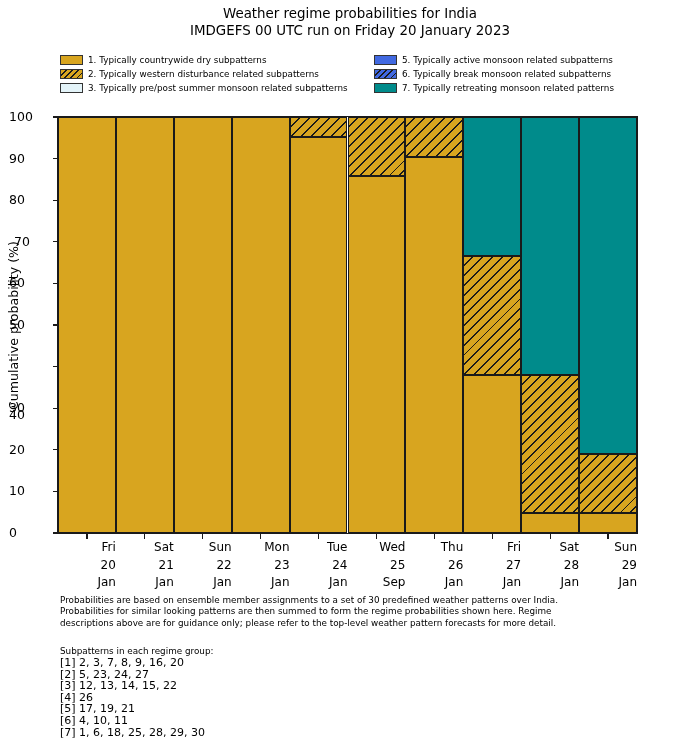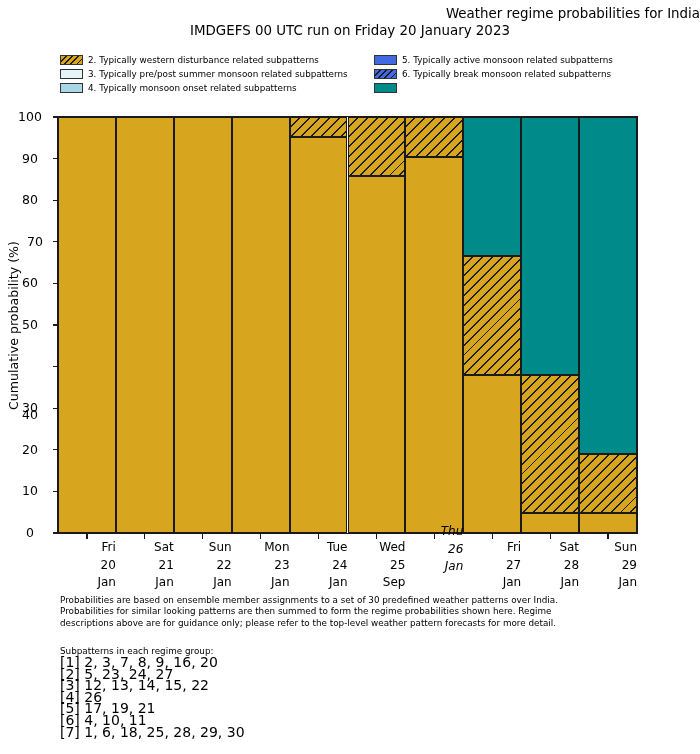--- a/index.html
+++ b/index.html
@@ -1,71 +1,72 @@
 <!DOCTYPE html>
 <html><head>
 <meta charset="utf-8">
 <style>
   html,body{margin:0;padding:0;background:#fff;}
   .canvas{position:relative;width:700px;height:754px;background:#ffffff;overflow:hidden;
           font-family:"DejaVu Sans","Liberation Sans",sans-serif;color:#000;}
-  .title{position:absolute;top:6px;left:0;width:700px;text-align:right;font-size:13.4px;}
+  .title{position:absolute;top:6px;left:0;width:700px;text-align:center;font-size:13.4px;}
   .subtitle{position:absolute;top:23px;left:0;width:700px;text-align:center;font-size:13.4px;}
   .legend{position:absolute;display:flex;flex-direction:column;}
   .legend-left{left:60px;top:55px;}
   .legend-right{left:374px;top:55px;}
   .lrow{display:flex;align-items:center;height:10px;margin-bottom:4px;white-space:nowrap;}
   .sw{display:inline-block;width:21px;height:8px;border:1px solid #333;margin-right:5px;flex:0 0 auto;}
   .sw.hatch{background-image:repeating-linear-gradient(135deg,transparent 0 3.2px,#1a1a1a 3.2px 4.4px);}
   .ltext{font-size:8.8px;line-height:10px;}
   .ylabel{position:absolute;left:-117px;top:318px;width:260px;text-align:center;
           font-size:12.6px;transform:rotate(-90deg);transform-origin:center center;}
   .plot{position:absolute;left:58px;top:117px;width:579px;height:416px;outline:1.2px solid #1a1a1a;background:#fff;}
   .seg{position:absolute;box-sizing:border-box;border:1px solid #1a1a1a;}
   .seg.hatch{background-image:repeating-linear-gradient(135deg,transparent 0 5.6px,#1a1a1a 5.6px 7px);}
-  .ytick-label{position:absolute;width:42px;text-align:center;font-size:12.5px;line-height:12px;}
+  .ytick-label{position:absolute;width:42px;text-align:left;font-size:12.5px;line-height:12px;}
   .ytick-mark{position:absolute;width:5px;height:1.2px;background:#1a1a1a;}
   .xtick-mark{position:absolute;width:1.2px;height:4.5px;background:#1a1a1a;}
   .xtick-label{position:absolute;text-align:right;font-size:12px;line-height:17.5px;white-space:pre-line;}
   .footer{position:absolute;left:60px;top:595px;width:585px;font-size:8.8px;line-height:11.3px;white-space:pre-line;}
   .subhead{position:absolute;left:60px;top:646px;font-size:8.8px;line-height:11.6px;}
-  .sublist{position:absolute;left:60px;top:657px;font-size:14px;line-height:11.6px;white-space:pre-line;}
+  .sublist{position:absolute;left:60px;top:657px;font-size:11px;line-height:11.6px;white-space:pre-line;}
 </style>
 </head>
 <body>
 
 <div class="canvas">
   <div class="title">Weather regime probabilities for India</div>
   <div class="subtitle">IMDGEFS 00 UTC run on Friday 20 January 2023</div>
 
   <div class="legend legend-left" id="legend-left">
       <div class="lrow">
+        <span class="sw" style="background-color: rgb(216, 165, 31);"></span>
+        <span class="ltext">1. Typically countrywide dry subpatterns</span>
+      </div>
+      <div class="lrow">
         <span class="sw hatch" style="background-color: rgb(216, 165, 31);"></span>
         <span class="ltext">2. Typically western disturbance related subpatterns</span>
       </div>
       <div class="lrow">
         <span class="sw" style="background-color: rgb(228, 244, 249);"></span>
         <span class="ltext">3. Typically pre/post summer monsoon related subpatterns</span>
-      </div>
-      <div class="lrow">
-        <span class="sw" style="background-color: rgb(169, 215, 232);"></span>
-        <span class="ltext">4. Typically monsoon onset related subpatterns</span>
       </div>
     </div>
   <div class="legend legend-right" id="legend-right">
       <div class="lrow">
         <span class="sw" style="background-color: rgb(65, 105, 225);"></span>
         <span class="ltext">5. Typically active monsoon related subpatterns</span>
       </div>
       <div class="lrow">
         <span class="sw hatch" style="background-color: rgb(65, 105, 225);"></span>
         <span class="ltext">6. Typically break monsoon related subpatterns</span>
       </div>
       <div class="lrow">
         <span class="sw" style="background-color: rgb(0, 139, 139);"></span>
+        <span class="ltext">7. Typically retreating monsoon related patterns</span>
       </div>
     </div>
 
   <div class="ylabel">Cumulative probability (%)</div>
   <div class="plot" id="plot">
       <div class="seg" style="left: 0px; width: 57.9px; bottom: 0px; height: 416px; background-color: rgb(216, 165, 31);"></div>
       <div class="seg" style="left: 57.9px; width: 57.9px; bottom: 0px; height: 416px; background-color: rgb(216, 165, 31);"></div>
       <div class="seg" style="left: 115.8px; width: 57.9px; bottom: 0px; height: 416px; background-color: rgb(216, 165, 31);"></div>
       <div class="seg" style="left: 173.7px; width: 57.9px; bottom: 0px; height: 416px; background-color: rgb(216, 165, 31);"></div>
       <div class="seg" style="left: 231.6px; width: 57.9px; bottom: 0px; height: 396.198px; background-color: rgb(216, 165, 31);"></div>
@@ -125,21 +126,21 @@
 Jan</div>
       <div class="xtick-mark" style="left: 317.95px; top: 534.2px;"></div>
       <div class="xtick-label" style="left: 289.6px; width: 57.9px; top: 539px;">Tue
 24
 Jan</div>
       <div class="xtick-mark" style="left: 375.85px; top: 534.2px;"></div>
       <div class="xtick-label" style="left: 347.5px; width: 57.9px; top: 539px;">Wed
 25
 Sep</div>
       <div class="xtick-mark" style="left: 433.75px; top: 534.2px;"></div>
-      <div class="xtick-label" style="left: 405.4px; width: 57.9px; top: 523px; font-style: italic;">Thu
+      <div class="xtick-label" style="left: 405.4px; width: 57.9px; top: 539px;">Thu
 26
 Jan</div>
       <div class="xtick-mark" style="left: 491.65px; top: 534.2px;"></div>
       <div class="xtick-label" style="left: 463.3px; width: 57.9px; top: 539px;">Fri
 27
 Jan</div>
       <div class="xtick-mark" style="left: 549.55px; top: 534.2px;"></div>
       <div class="xtick-label" style="left: 521.2px; width: 57.9px; top: 539px;">Sat
 28
 Jan</div>

